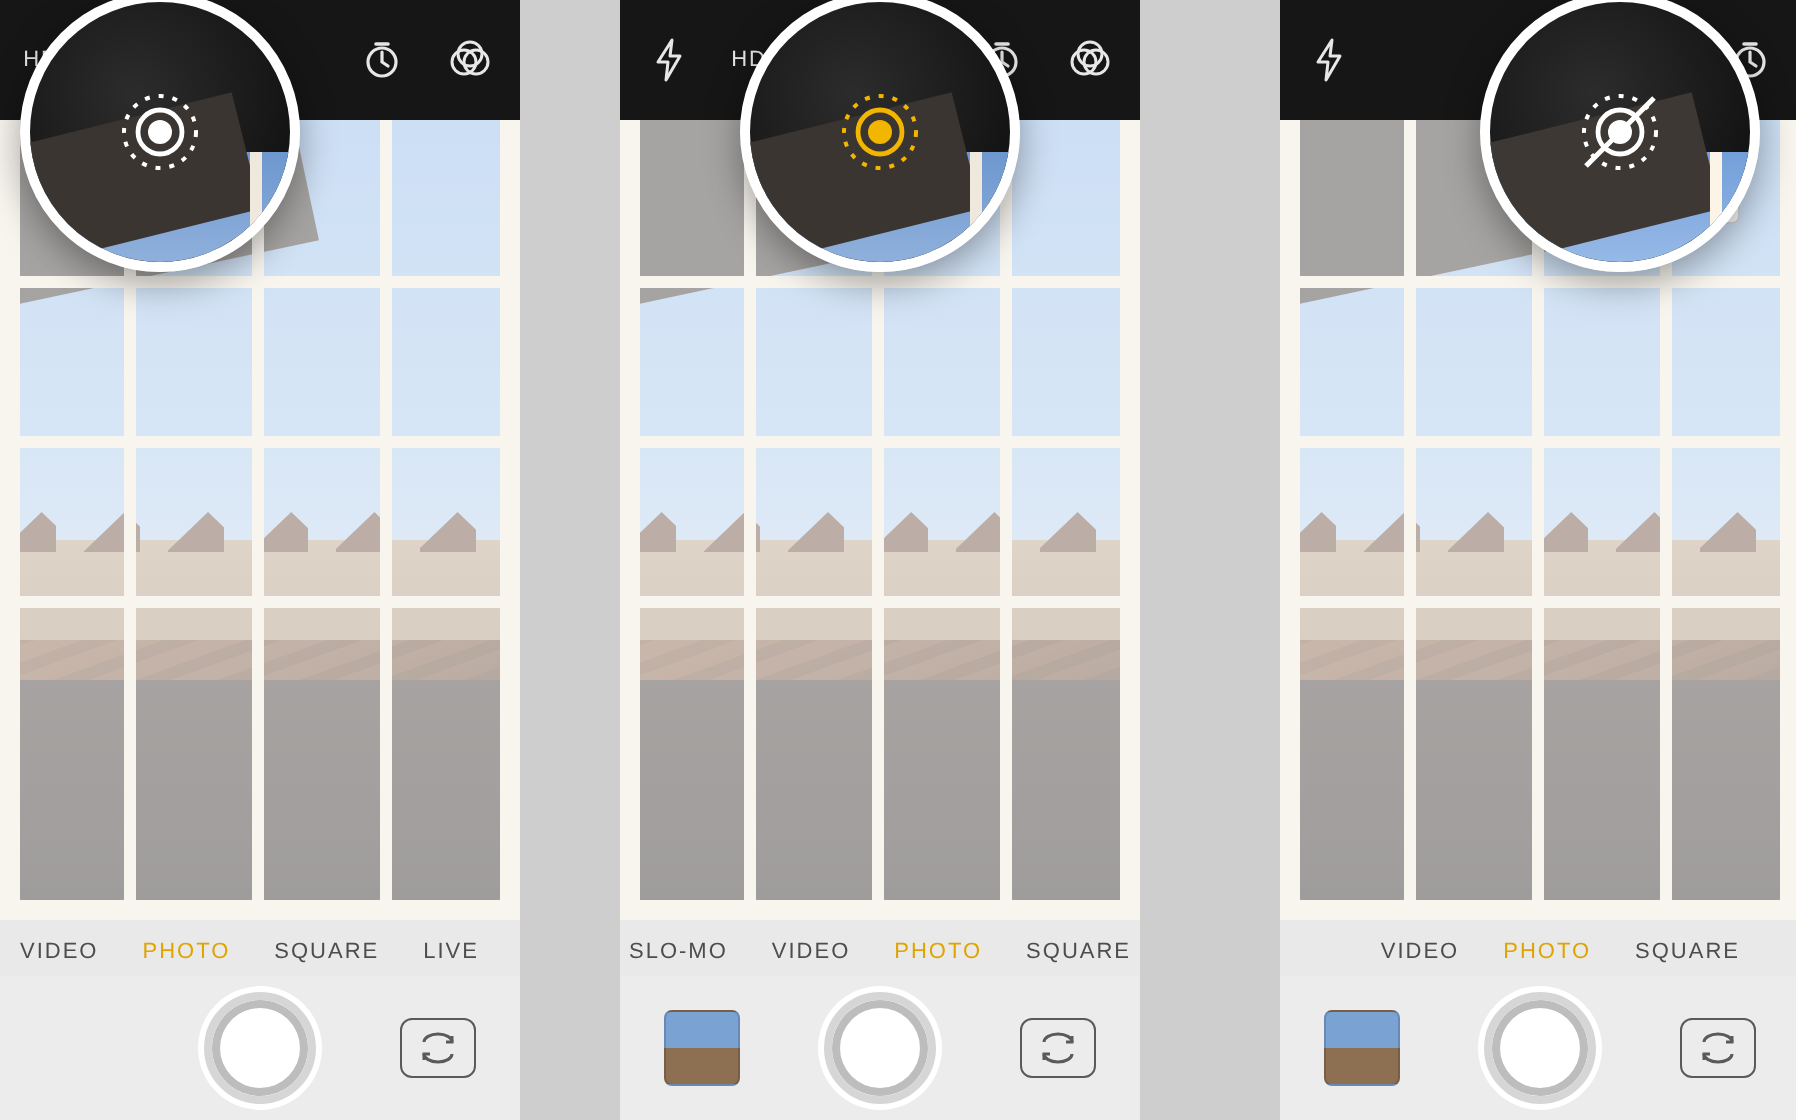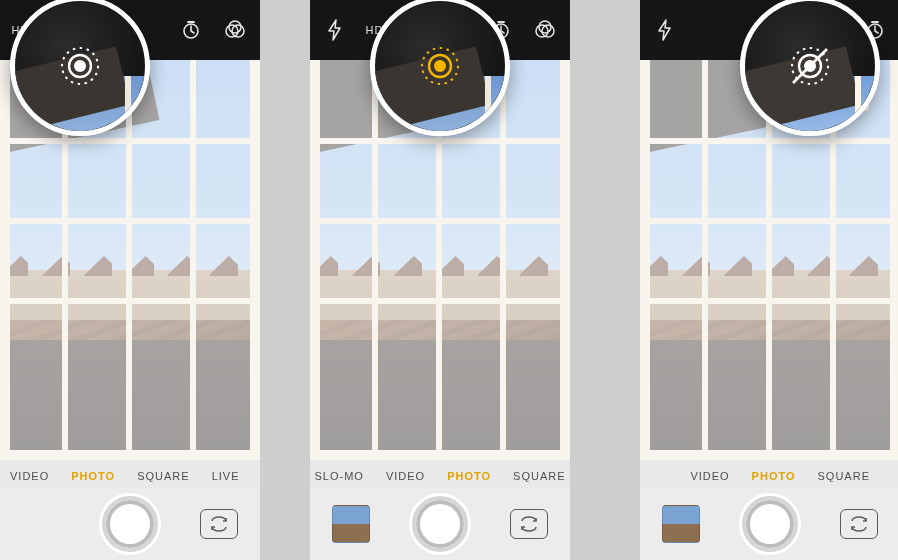--- a/index.html
+++ b/index.html
@@ -137,21 +137,21 @@
     font-size: 11px;
     letter-spacing: 1px;
     color: #4d4d4d;
     background: transparent;
     white-space: nowrap;
     justify-content: center;
   }
   .phone.p1 .modebar { justify-content: flex-start; }
   .phone.p3 .modebar { justify-content: flex-end; padding-right: 30px;}
   .mode { cursor:pointer; }
-  .mode.active { color: #e0a400; font-weight: 700; }
+  .mode.active { color: #e0a400; font-weight: 400; }
 
   .bottombar {
     position:absolute; left:0; right:0; bottom:0;
     height: 72px;
     background: #ececec;
     display:flex;
     align-items:center;
     justify-content: space-between;
     padding: 0 22px;
   }

